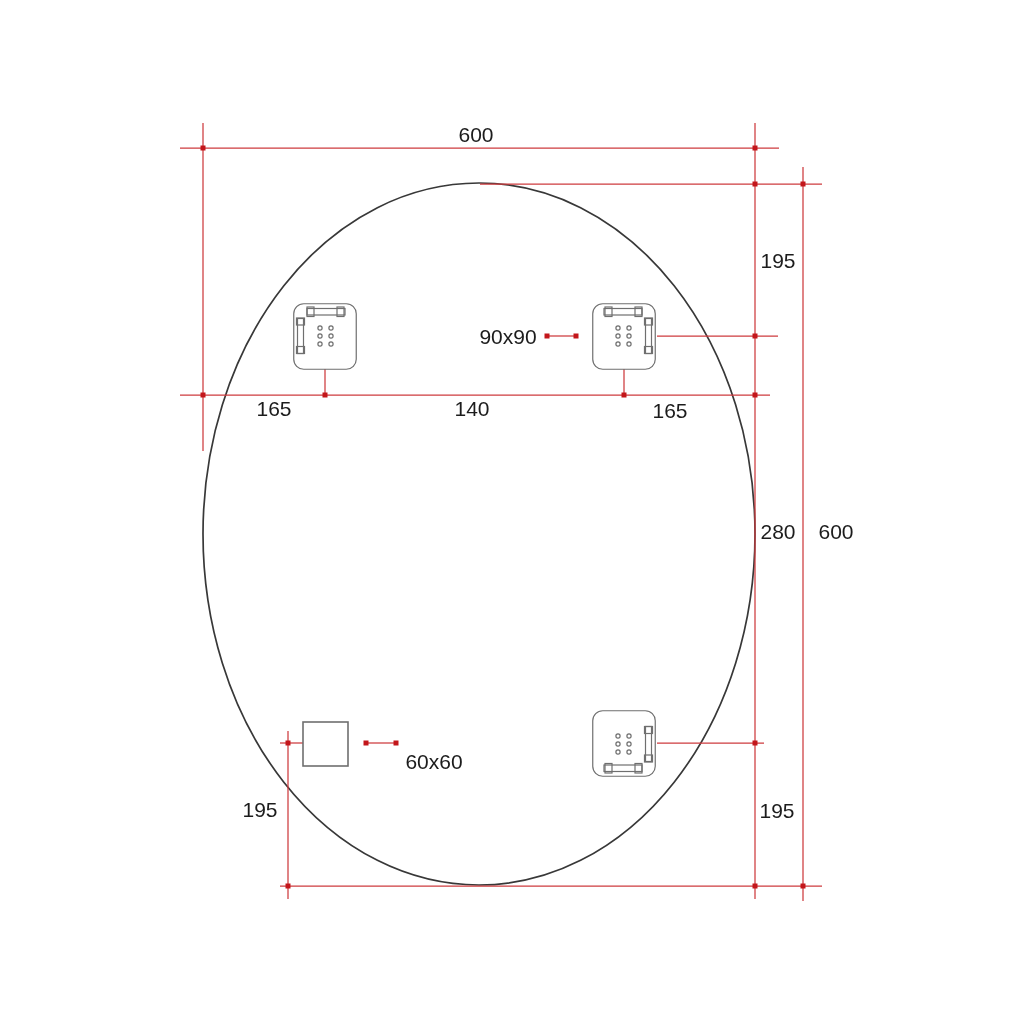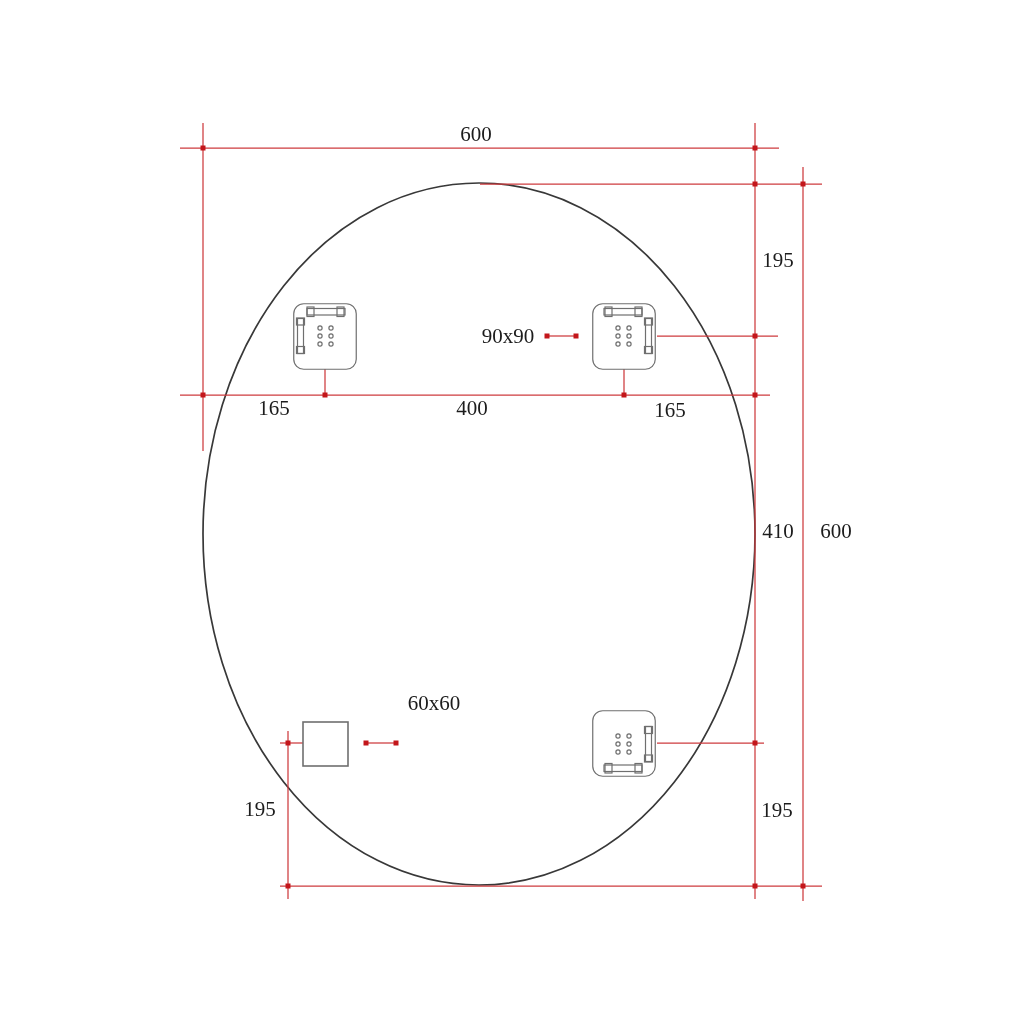--- a/index.html
+++ b/index.html
@@ -9,21 +9,21 @@
     --plate-gray:#6f6f6f;
     --text-dark:#1c1c1c;
     --background:#ffffff;
   }
   html,body{margin:0;padding:0;background:var(--background);}
   .canvas{
     position:relative;
     width:1024px;height:1024px;
     background:var(--background);
     overflow:hidden;
-    font-family:Liberation Serif, serif;
+    font-family:Liberation Sans, sans-serif;
     text-align:right;
   }
   .drawing-svg{position:absolute;left:0;top:0;}
   .rline{stroke:var(--dimension-red);stroke-width:1.25;fill:none;}
   .rdot{fill:var(--dot-red);stroke:none;}
   .mirror-outline{stroke:var(--outline-dark);stroke-width:1.7;fill:none;}
   .plate-g *{stroke:var(--plate-gray);stroke-width:1.2;fill:none;}
   .square-cutout{stroke:var(--plate-gray);stroke-width:1.6;fill:none;}
   .dim-label{
     position:absolute;
@@ -114,22 +114,22 @@
     </g>
 
     <rect class="square-cutout" x="303" y="722" width="45" height="44"></rect>
   </svg>
 
   <div>
     <div class="dim-label" style="left:476px;top:134px">600</div>
     <div class="dim-label" style="left:778px;top:260px">195</div>
     <div class="dim-label" style="left:508px;top:336px">90x90</div>
     <div class="dim-label" style="left:274px;top:408px">165</div>
-    <div class="dim-label" style="left:472px;top:408px">400</div>
+    <div class="dim-label" style="left:472px;top:408px">140</div>
     <div class="dim-label" style="left:670px;top:410px">165</div>
-    <div class="dim-label" style="left:778px;top:531px">410</div>
+    <div class="dim-label" style="left:778px;top:531px">280</div>
     <div class="dim-label" style="left:836px;top:531px">600</div>
-    <div class="dim-label" style="left:434px;top:703px">60x60</div>
+    <div class="dim-label" style="left:434px;top:761px">60x60</div>
     <div class="dim-label" style="left:260px;top:809px">195</div>
     <div class="dim-label" style="left:777px;top:810px">195</div>
   </div>
 
 </div>
 
 </body></html>

